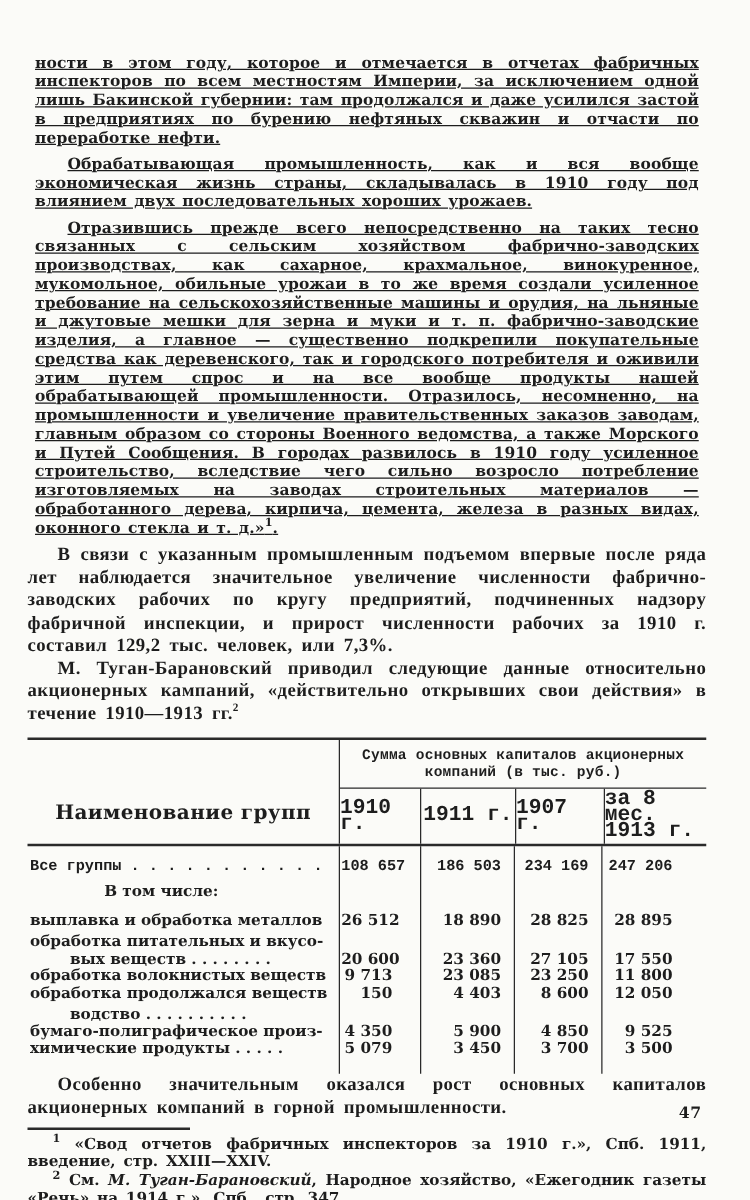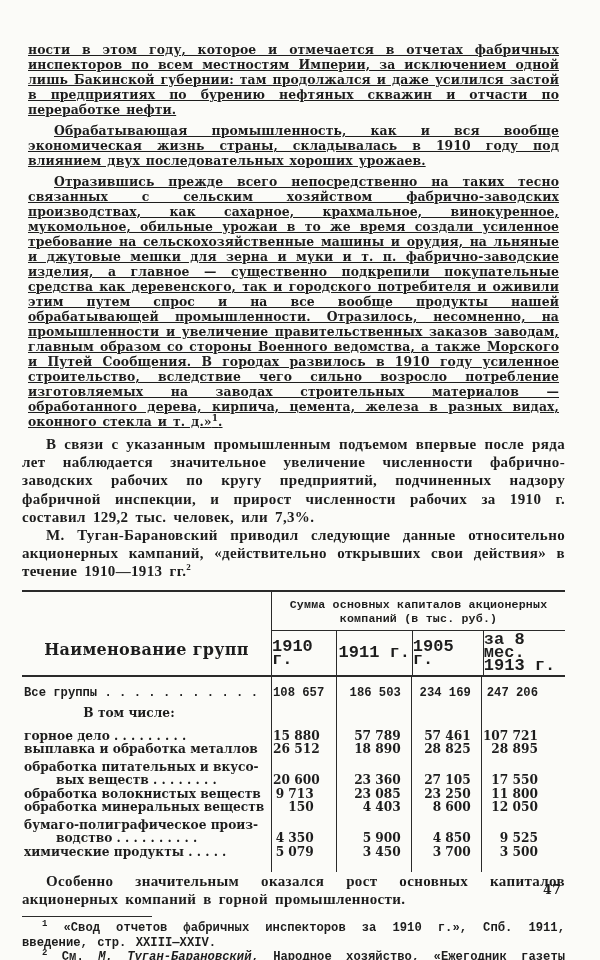--- a/index.html
+++ b/index.html
@@ -71,21 +71,21 @@
     width:249px;text-align:center;padding-right:35px;box-sizing:border-box;
     line-height:13.5px;margin-bottom:9px;
   }
   .trow.sp{margin-top:4px;}
 
   
   .fnsep{width:130px;height:1.5px;background:#2a2a2a;margin-top:7px;}
   .footnotes{margin-top:4px;}
   .footnotes p{
     margin:0;font-size:12.2px;line-height:14.6px;text-align:justify;
-    text-indent:20px;word-spacing:2px;font-weight:600;font-family:Liberation Mono, monospace;
+    text-indent:20px;word-spacing:2px;font-weight:600;
   }
   .fn-author{font-style:italic;}
 
   .closing{margin-top:13px;}
 
   .pageno{
     position:absolute;left:543px;top:882px;font-size:12.5px;font-weight:bold;
     letter-spacing:.5px;
   }
 </style>
@@ -106,21 +106,21 @@
   </div>
 
   <div class="ttable">
     <div class="thead">
       <div class="th-name">Наименование групп</div>
       <div class="th-data">
         <div class="th-span">Сумма основных капиталов акционерных компаний (в тыс. руб.)</div>
         <div class="th-years">
           <div class="th-year yw1">1910 г.</div>
           <div class="th-year yw2">1911 г.</div>
-          <div class="th-year yw3">1905 г.</div>
+          <div class="th-year yw3">1907 г.</div>
           <div class="th-year yw4">за 8 мес.
 1913 г.</div>
         </div>
       </div>
     </div>
 
     <div class="tbody">
       <div class="vline vl0"></div>
       <div class="vline vl1"></div>
       <div class="vline vl2"></div>
@@ -131,29 +131,20 @@
             <div class="nline">Все группы  .  .  .  .  .  .  .  .  .  .  .</div>
           </div>
         <div class="tv c1">108 657</div>
         <div class="tv c2">186 503</div>
         <div class="tv c3">234 169</div>
         <div class="tv c4">247 206</div>
       </div>
 
       <div class="subhead">В том числе:</div>
 
-      <div class="trow">
-        <div class="tname">
-            <div class="nline">горное дело   .  .  .  .  .  .  .  .  .</div>
-          </div>
-        <div class="tv c1">15 880</div>
-        <div class="tv c2">57 789</div>
-        <div class="tv c3">57 461</div>
-        <div class="tv c4">107 721</div>
-      </div>
 
       <div class="trow">
         <div class="tname">
             <div class="nline">выплавка и обработка металлов</div>
           </div>
         <div class="tv c1">26 512</div>
         <div class="tv c2">18 890</div>
         <div class="tv c3">28 825</div>
         <div class="tv c4">28 895</div>
       </div>
@@ -174,32 +165,32 @@
             <div class="nline">обработка волокнистых веществ</div>
           </div>
         <div class="tv c1">9 713</div>
         <div class="tv c2">23 085</div>
         <div class="tv c3">23 250</div>
         <div class="tv c4">11 800</div>
       </div>
 
       <div class="trow">
         <div class="tname">
-            <div class="nline">обработка минеральных веществ</div>
+            <div class="nline">обработка продолжался веществ</div>
           </div>
         <div class="tv c1">150</div>
         <div class="tv c2">4 403</div>
         <div class="tv c3">8 600</div>
         <div class="tv c4">12 050</div>
       </div>
 
       <div class="trow sp">
         <div class="tname">
+          <div class="nline n2">водство  .  .  .  .  .  .  .  .  .  .</div>
           <div class="nline">бумаго-полиграфическое  произ-</div>
-          <div class="nline n2">водство  .  .  .  .  .  .  .  .  .  .</div>
         </div>
         <div class="tv c1" style="align-self:flex-end">4 350</div>
         <div class="tv c2" style="align-self:flex-end">5 900</div>
         <div class="tv c3" style="align-self:flex-end">4 850</div>
         <div class="tv c4" style="align-self:flex-end">9 525</div>
       </div>
 
       <div class="trow">
         <div class="tname">
             <div class="nline">химические продукты   .  .  .  .  .</div>

